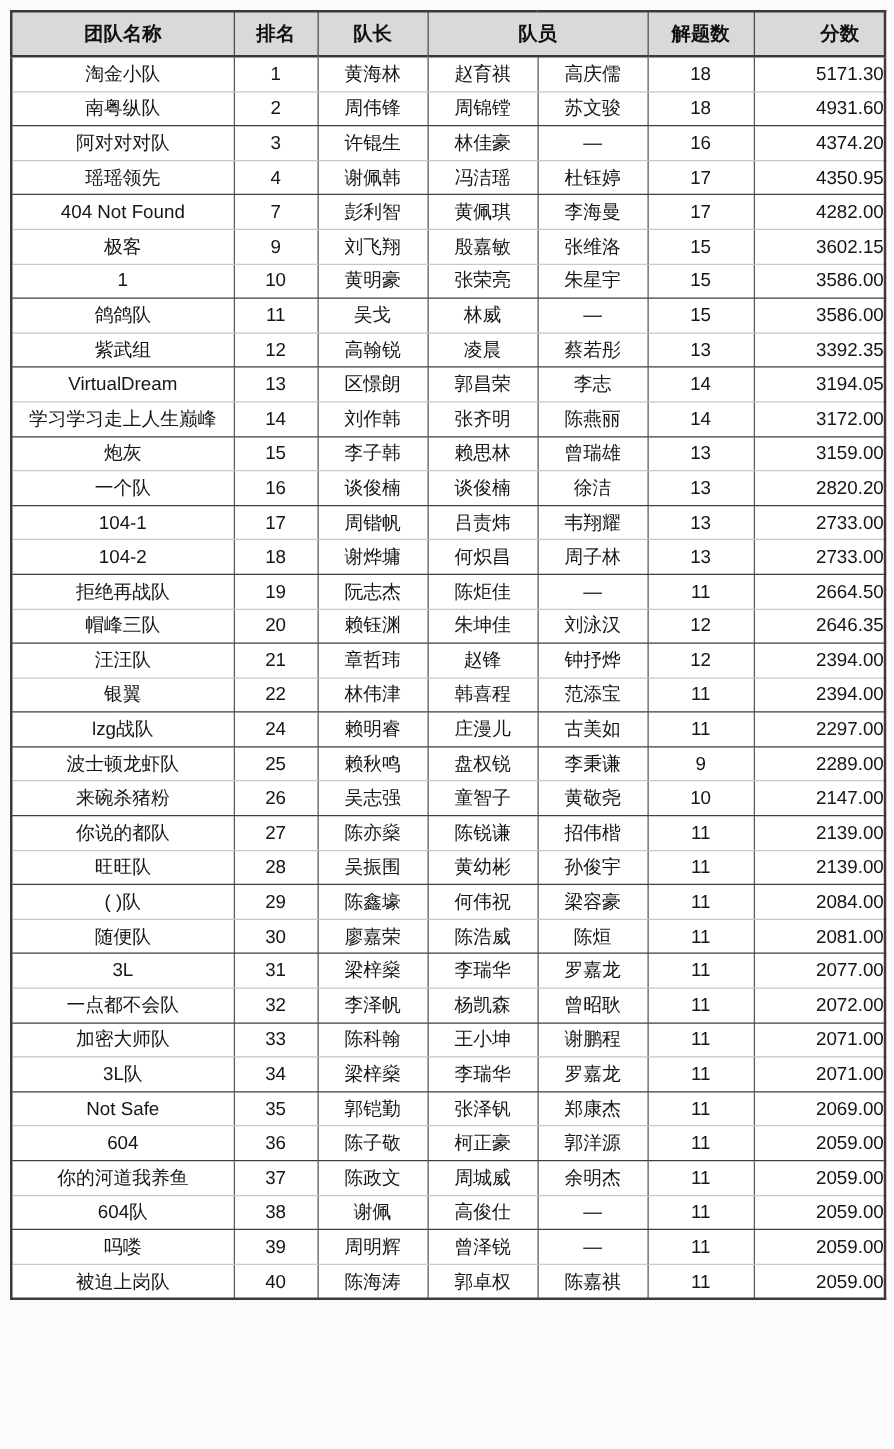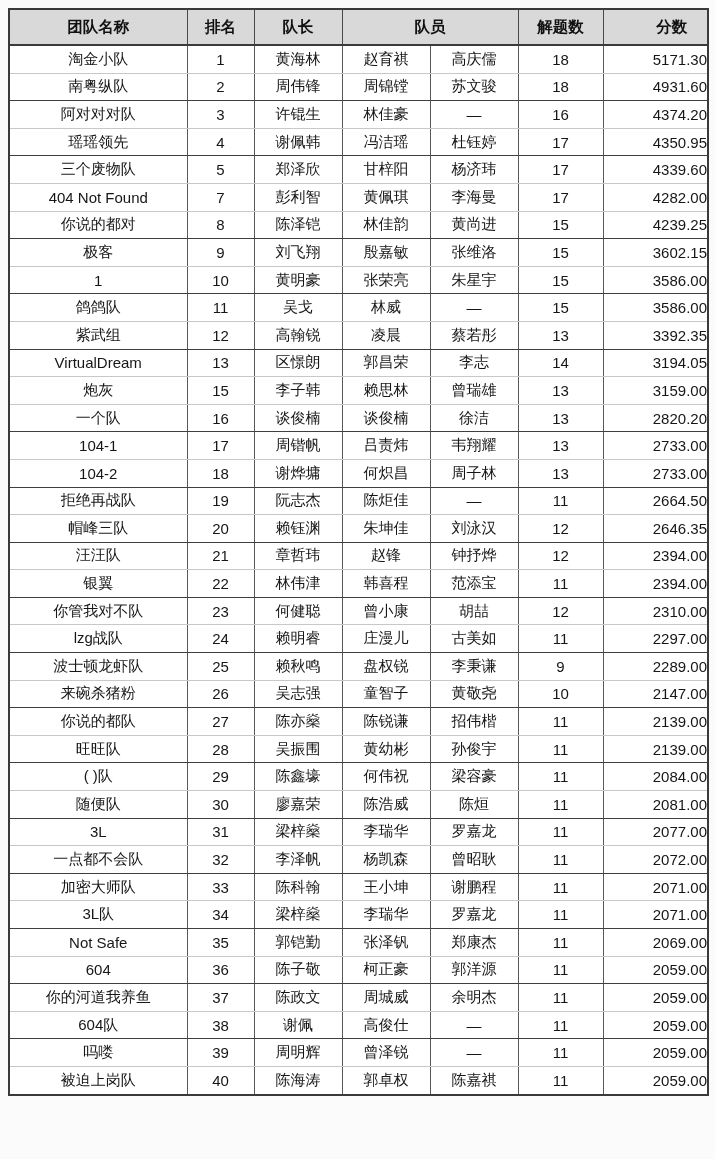--- a/index.html
+++ b/index.html
@@ -106,46 +106,28 @@
         <tr class="group-end">
           <td>瑶瑶领先</td>
           <td>4</td>
           <td>谢佩韩</td>
           <td>冯洁瑶</td>
           <td>杜钰婷</td>
           <td>17</td>
           <td>4350.95</td>
         </tr>
         <tr>
-          <td>三个废物队</td>
-          <td>5</td>
-          <td>郑泽欣</td>
-          <td>甘梓阳</td>
-          <td>杨济玮</td>
-          <td>17</td>
-          <td>4339.60</td>
-        </tr>
-        <tr>
           <td>404 Not Found</td>
           <td>7</td>
           <td>彭利智</td>
           <td>黄佩琪</td>
           <td>李海曼</td>
           <td>17</td>
           <td>4282.00</td>
         </tr>
-        <tr class="group-end">
-          <td>你说的都对</td>
-          <td>8</td>
-          <td>陈泽铠</td>
-          <td>林佳韵</td>
-          <td>黄尚进</td>
-          <td>15</td>
-          <td>4239.25</td>
-        </tr>
         <tr>
           <td>极客</td>
           <td>9</td>
           <td>刘飞翔</td>
           <td>殷嘉敏</td>
           <td>张维洛</td>
           <td>15</td>
           <td>3602.15</td>
         </tr>
         <tr class="group-end">
@@ -177,20 +159,29 @@
         </tr>
         <tr>
           <td>VirtualDream</td>
           <td>13</td>
           <td>区憬朗</td>
           <td>郭昌荣</td>
           <td>李志</td>
           <td>14</td>
           <td>3194.05</td>
         </tr>
+        <tr class="group-end">
+          <td>学习学习走上人生巅峰</td>
+          <td>14</td>
+          <td>刘作韩</td>
+          <td>张齐明</td>
+          <td>陈燕丽</td>
+          <td>14</td>
+          <td>3172.00</td>
+        </tr>
         <tr>
           <td>炮灰</td>
           <td>15</td>
           <td>李子韩</td>
           <td>赖思林</td>
           <td>曾瑞雄</td>
           <td>13</td>
           <td>3159.00</td>
         </tr>
         <tr class="group-end">
@@ -249,29 +240,20 @@
         </tr>
         <tr class="group-end">
           <td>银翼</td>
           <td>22</td>
           <td>林伟津</td>
           <td>韩喜程</td>
           <td>范添宝</td>
           <td>11</td>
           <td>2394.00</td>
         </tr>
-        <tr>
-          <td>你管我对不队</td>
-          <td>23</td>
-          <td>何健聪</td>
-          <td>曾小康</td>
-          <td>胡喆</td>
-          <td>12</td>
-          <td>2310.00</td>
-        </tr>
         <tr class="group-end">
           <td>lzg战队</td>
           <td>24</td>
           <td>赖明睿</td>
           <td>庄漫儿</td>
           <td>古美如</td>
           <td>11</td>
           <td>2297.00</td>
         </tr>
         <tr>

